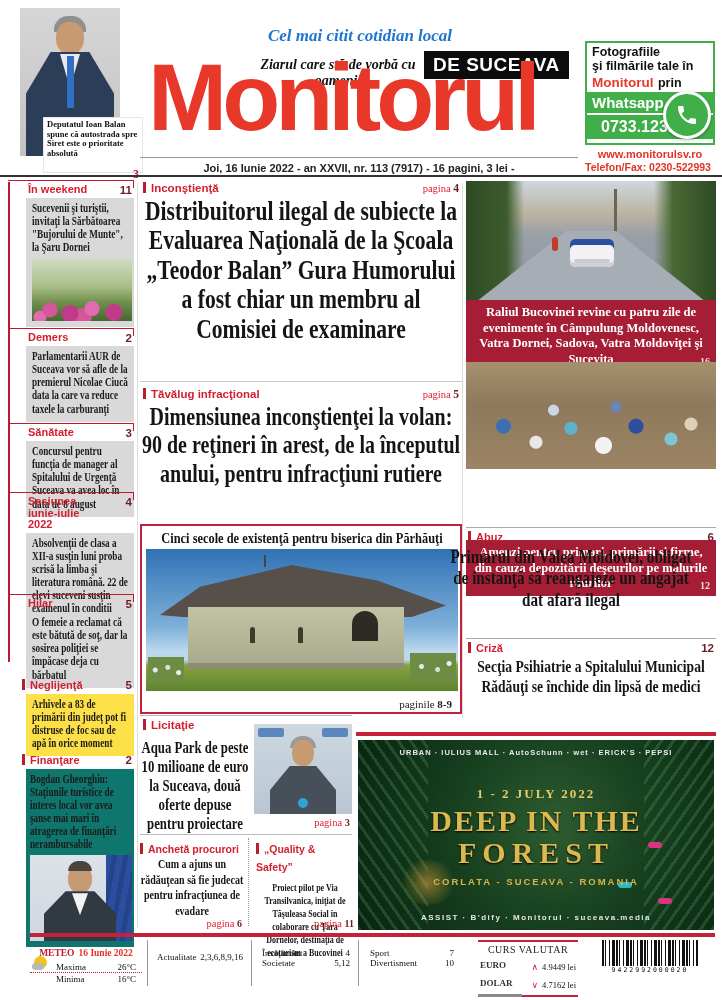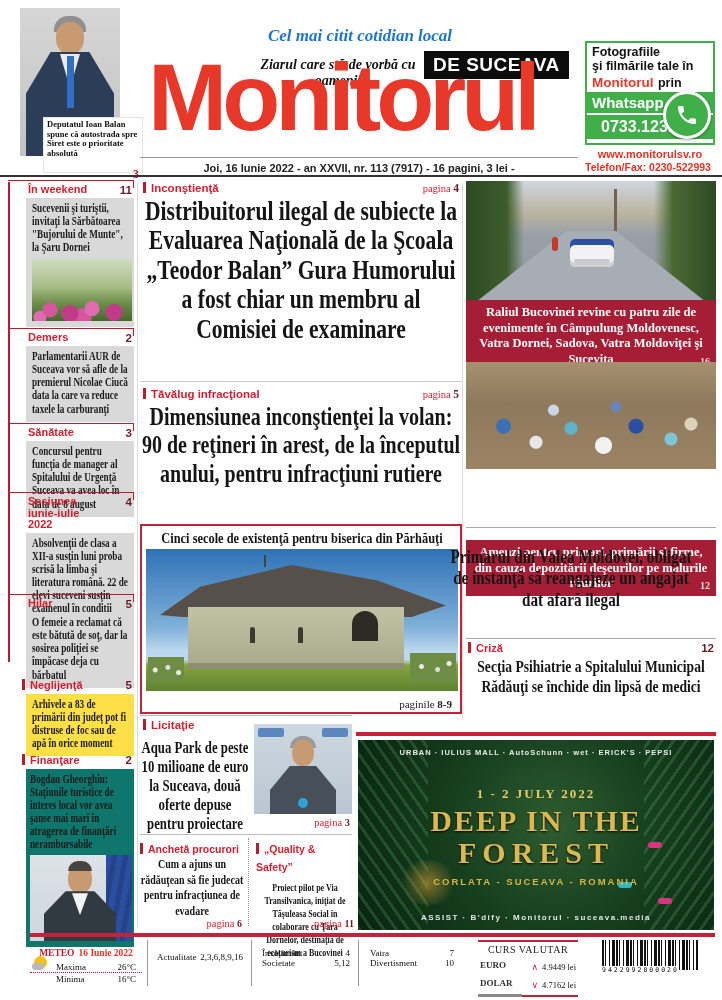--- a/index.html
+++ b/index.html
@@ -284,20 +284,24 @@
       radial-gradient(circle at 90% 58%, #dcd2b8 6px, transparent 7px),
       radial-gradient(circle at 35% 45%, #c9d6e8 5px, transparent 6px),
       radial-gradient(circle at 60% 42%, #6a86b8 5px, transparent 6px),
       linear-gradient(180deg,#a5916e 0%,#8e795d 40%,#9c8464 100%);"></div>
   <div class="band abs" style="left:466px;top:469px;width:238px;">
     <span>Amenzi pentru primari, primării şi firme, din cauza depozitării deşeurilor pe malurile râurilor</span>
     <span class="bpg">12</span>
   </div>
 
   <div class="hline" style="left:466px;top:527px;width:250px;background:#aaa;"></div>
+  <div class="abs krow" style="left:468px;top:531px;width:246px;">
+    <span class="kick" style="font-size:11px;"><span class="kbar"></span><span>Abuz</span></span>
+    <span class="pnum">6</span>
+  </div>
   <div class="abs" style="left:446px;top:546px;width:250px;">
     <div class="headline condensed" style="font-size:19px;line-height:1.13;">Primarul din Valea Moldovei, obligat de instanţă să reangajeze un angajat dat afară ilegal</div>
   </div>
 
   <div class="hline" style="left:466px;top:638px;width:250px;background:#aaa;"></div>
   <div class="abs krow" style="left:468px;top:642px;width:246px;">
     <span class="kick" style="font-size:11px;"><span class="kbar"></span><span>Criză</span></span>
     <span class="pnum">12</span>
   </div>
   <div class="abs" style="left:466px;top:657px;width:250px;">
@@ -358,21 +362,21 @@
       <div style="display:flex;justify-content:space-between;">
         <span style="font-size:9px;">Societate</span>
         <span style="font-size:9px;">5,12</span>
       </div>
     </div>
 
     <div class="abs" style="left:358px;top:0;width:1px;height:46px;background:#999;"></div>
 
     <div class="abs" style="left:370px;top:8px;width:84px;">
       <div style="display:flex;justify-content:space-between;">
-        <span style="font-size:9px;">Vatra</span>
+        <span style="font-size:9px;">Sport</span>
         <span style="font-size:9px;">7</span>
       </div>
       <div style="display:flex;justify-content:space-between;">
         <span style="font-size:9px;">Divertisment</span>
         <span style="font-size:9px;">10</span>
       </div>
     </div>
 
     <div class="abs" style="left:478px;top:0;width:100px;border-top:2px solid #c4213b;padding-top:2px;">
       <div style="text-align:center;font-size:10px;letter-spacing:.5px;color:#222;">CURS VALUTAR</div>
@@ -385,20 +389,20 @@
         <span style="font-weight:700;font-size:9px;color:#333;">DOLAR</span>
         <span><span style="color:#d21f2f;font-size:9px;">∨</span>
         <span style="font-size:8.5px;">4.7162 lei</span></span>
       </div>
       <div style="display:flex;margin-top:2px;">
         <div style="width:44%;height:3px;background:#8a8a8a;"></div>
         <div style="width:56%;height:2px;background:#c4213b;margin-top:1px;"></div>
       </div>
     </div>
 
-    <div class="abs" style="left:602px;top:0;width:76px;height:40px;">
+    <div class="abs" style="left:602px;top:0;width:96px;height:40px;">
       <div style="width:96px;height:30px;background:
         repeating-linear-gradient(90deg,#111 0 2px,#fff 2px 3px,#111 3px 4px,#fff 4px 7px,#111 7px 8px,#fff 8px 10px,#111 10px 13px,#fff 13px 14px);"></div>
       <div style="text-align:center;font-family:'DejaVu Sans Mono',monospace;font-size:6.5px;letter-spacing:2px;margin-top:-4px;background:#fff;">9422992000020</div>
     </div>
   </div>
 
 </div>
 
 </body></html>

